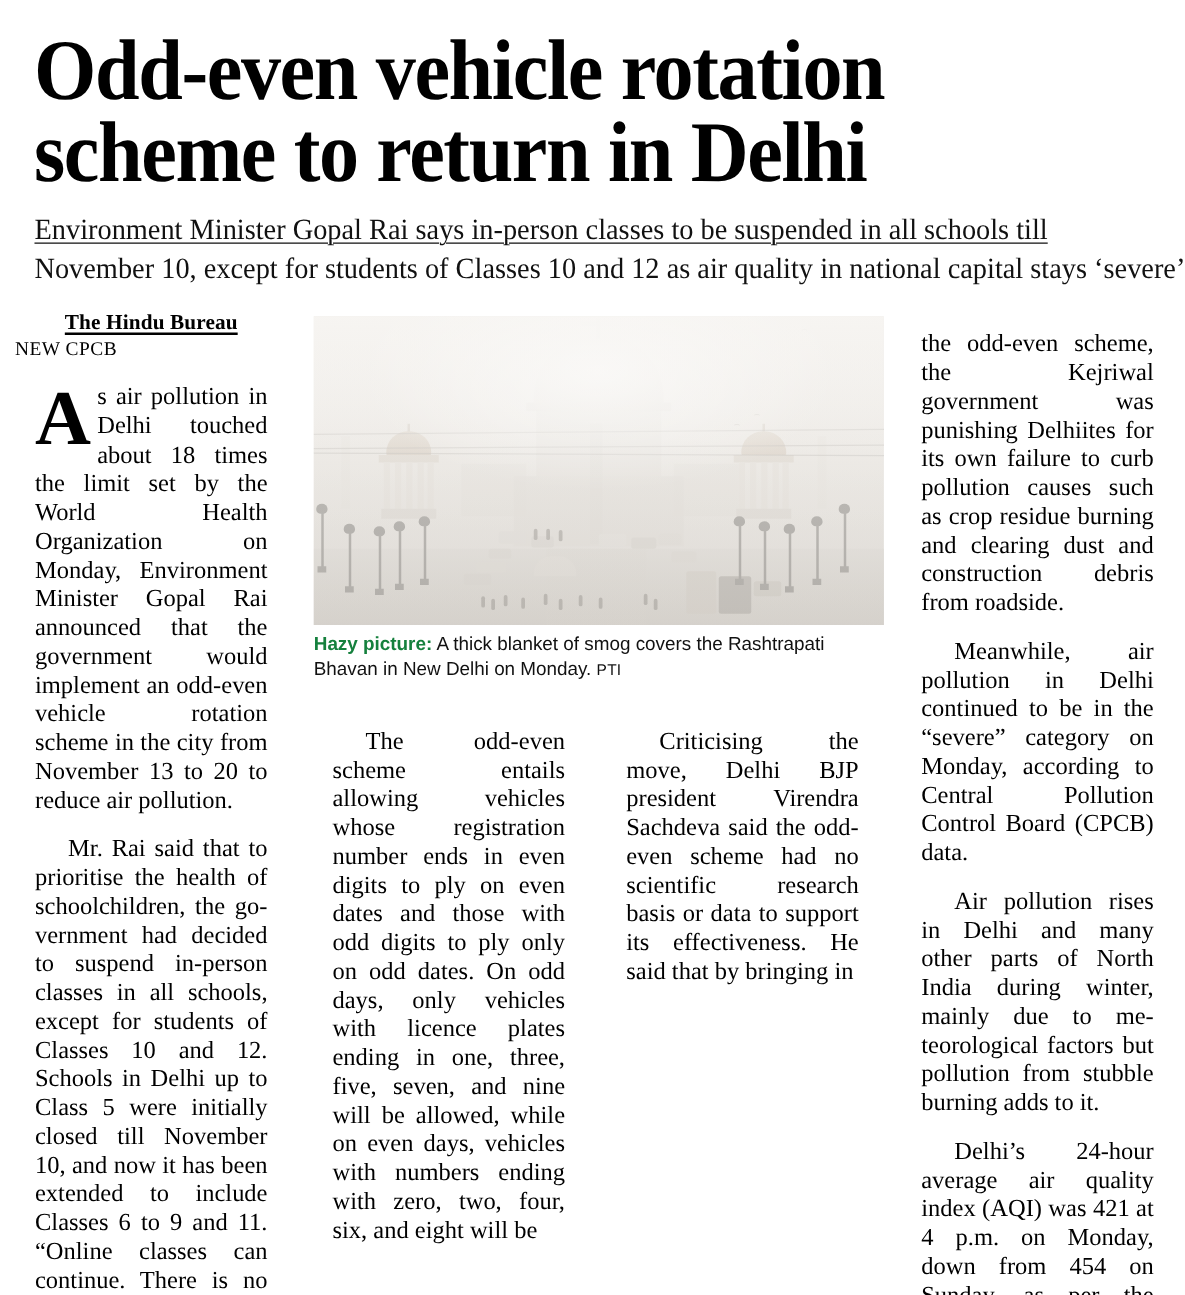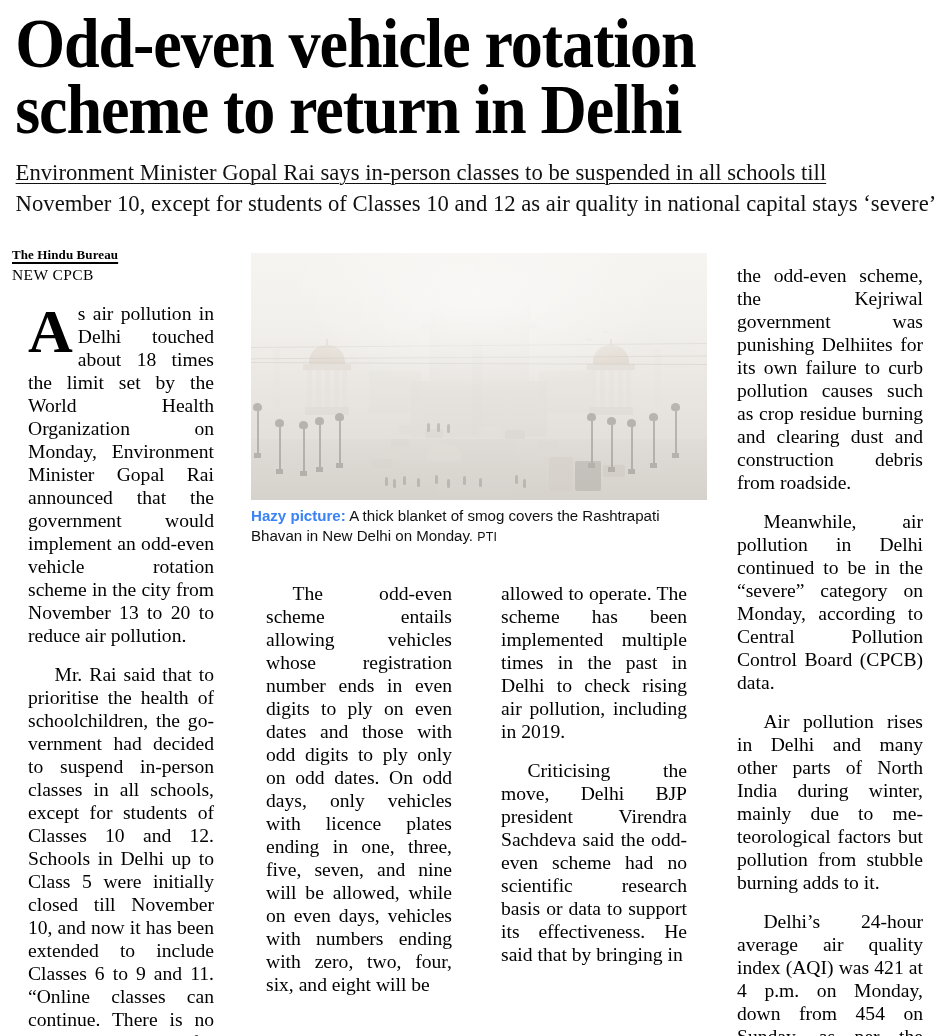--- a/index.html
+++ b/index.html
@@ -13,21 +13,21 @@
     font-family: "Liberation Serif", "DejaVu Serif", serif;
     color: #000000;
     overflow: hidden;
     position: relative;
   }
 
   .page {
     position: relative;
     width: 948px;
     height: 1036px;
-    padding: 4px;
+    padding: 16px;
     box-sizing: border-box;
   }
 
   
   .headline {
     margin: 0;
     padding: 8px 10px 0 12px;
     font-family: "Liberation Serif", "DejaVu Serif", serif;
     font-weight: 700;
     font-size: 69px;
@@ -106,26 +106,27 @@
     margin-top: 2px;
   }
 
   
   .byline {
     margin: 0 0 11px 0;
   }
   .byline-name {
     display: block;
     font-weight: 700;
-    font-size: 13px;
+    font-size: 17px;
     line-height: 1.15;
     text-decoration: underline;
     text-decoration-thickness: 1.5px;
     text-underline-offset: 2.5px;
     letter-spacing: 0.1px;
+    text-align: center;
   }
   .byline-city {
     display: block;
     font-size: 15.5px;
     line-height: 1.35;
     letter-spacing: 0.4px;
     margin-top: 2px;
   }
 
   
@@ -344,21 +345,21 @@
   .caption {
     width: 456px;
     margin-top: 6px;
     font-family: "Liberation Sans", "DejaVu Sans", sans-serif;
     font-size: 15.1px;
     line-height: 1.30;
     color: #111;
   }
   .caption-label {
     font-weight: 700;
-    color: #3b82f6;
+    color: #15803d;
   }
   .caption-credit {
     font-size: 12.4px;
     letter-spacing: 0.2px;
   }
 
   
   .col-2 .body-text, .col-3 .body-text { margin-top: 0; }
   .below-photo { position: absolute; top: 318px; width: 218px; }
 </style>
@@ -530,21 +531,20 @@
     </div>
 
     <div class="col col-2">
       <div class="body-text below-photo">
         <p>The odd-even scheme entails allowing vehicles whose registration number ends in even digits to ply on even dates and those with odd digits to ply only on odd dates. On odd days, only vehicles with licence plates ending in one, three, five, seven, and nine will be allowed, while on even days, vehicles with num­bers ending with zero, two, four, six, and eight will be</p>
       </div>
     </div>
 
     <div class="col col-3">
       <div class="body-text below-photo">
-        <p class="first">allowed to operate. The scheme has been imple­mented multiple times in the past in Delhi to check rising air pollution, includ­ing in 2019.</p>
         <p>Criticising the move, Delhi BJP president Viren­dra Sachdeva said the odd-even scheme had no scien­tific research basis or data to support its effectiveness. He said that by bringing in</p>
       </div>
     </div>
 
     <div class="col col-4">
       <div class="body-text">
         <p class="first">the odd-even scheme, the Kejriwal government was punishing Delhiites for its own failure to curb pollu­tion causes such as crop re­sidue burning and clearing dust and construction de­bris from roadside.</p>
         <p>Meanwhile, air pollu­tion in Delhi continued to be in the “severe” category on Monday, according to Central Pollution Control Board (CPCB) data.</p>
         <p>Air pollution rises in Delhi and many other parts of North India during winter, mainly due to me­teorological factors but pollution from stubble burning adds to it.</p>
         <p>Delhi’s 24-hour average air quality index (AQI) was 421 at 4 p.m. on Monday, down from 454 on Sunday, as per the CPCB’s daily offi­cial bulletin. But by 8 p.m., the AQI rose to 414 (“sev­ere” category). An AQI reading between zero and 50 is considered ‘good’, 51 and 100 ‘satisfactory’, 101 and 200 ‘moderate’, 201 and 300 ‘poor’, 301 and 400 ‘very poor’, 401 and 450 ‘severe’, and 451 and 500 ‘severe plus’.</p>

